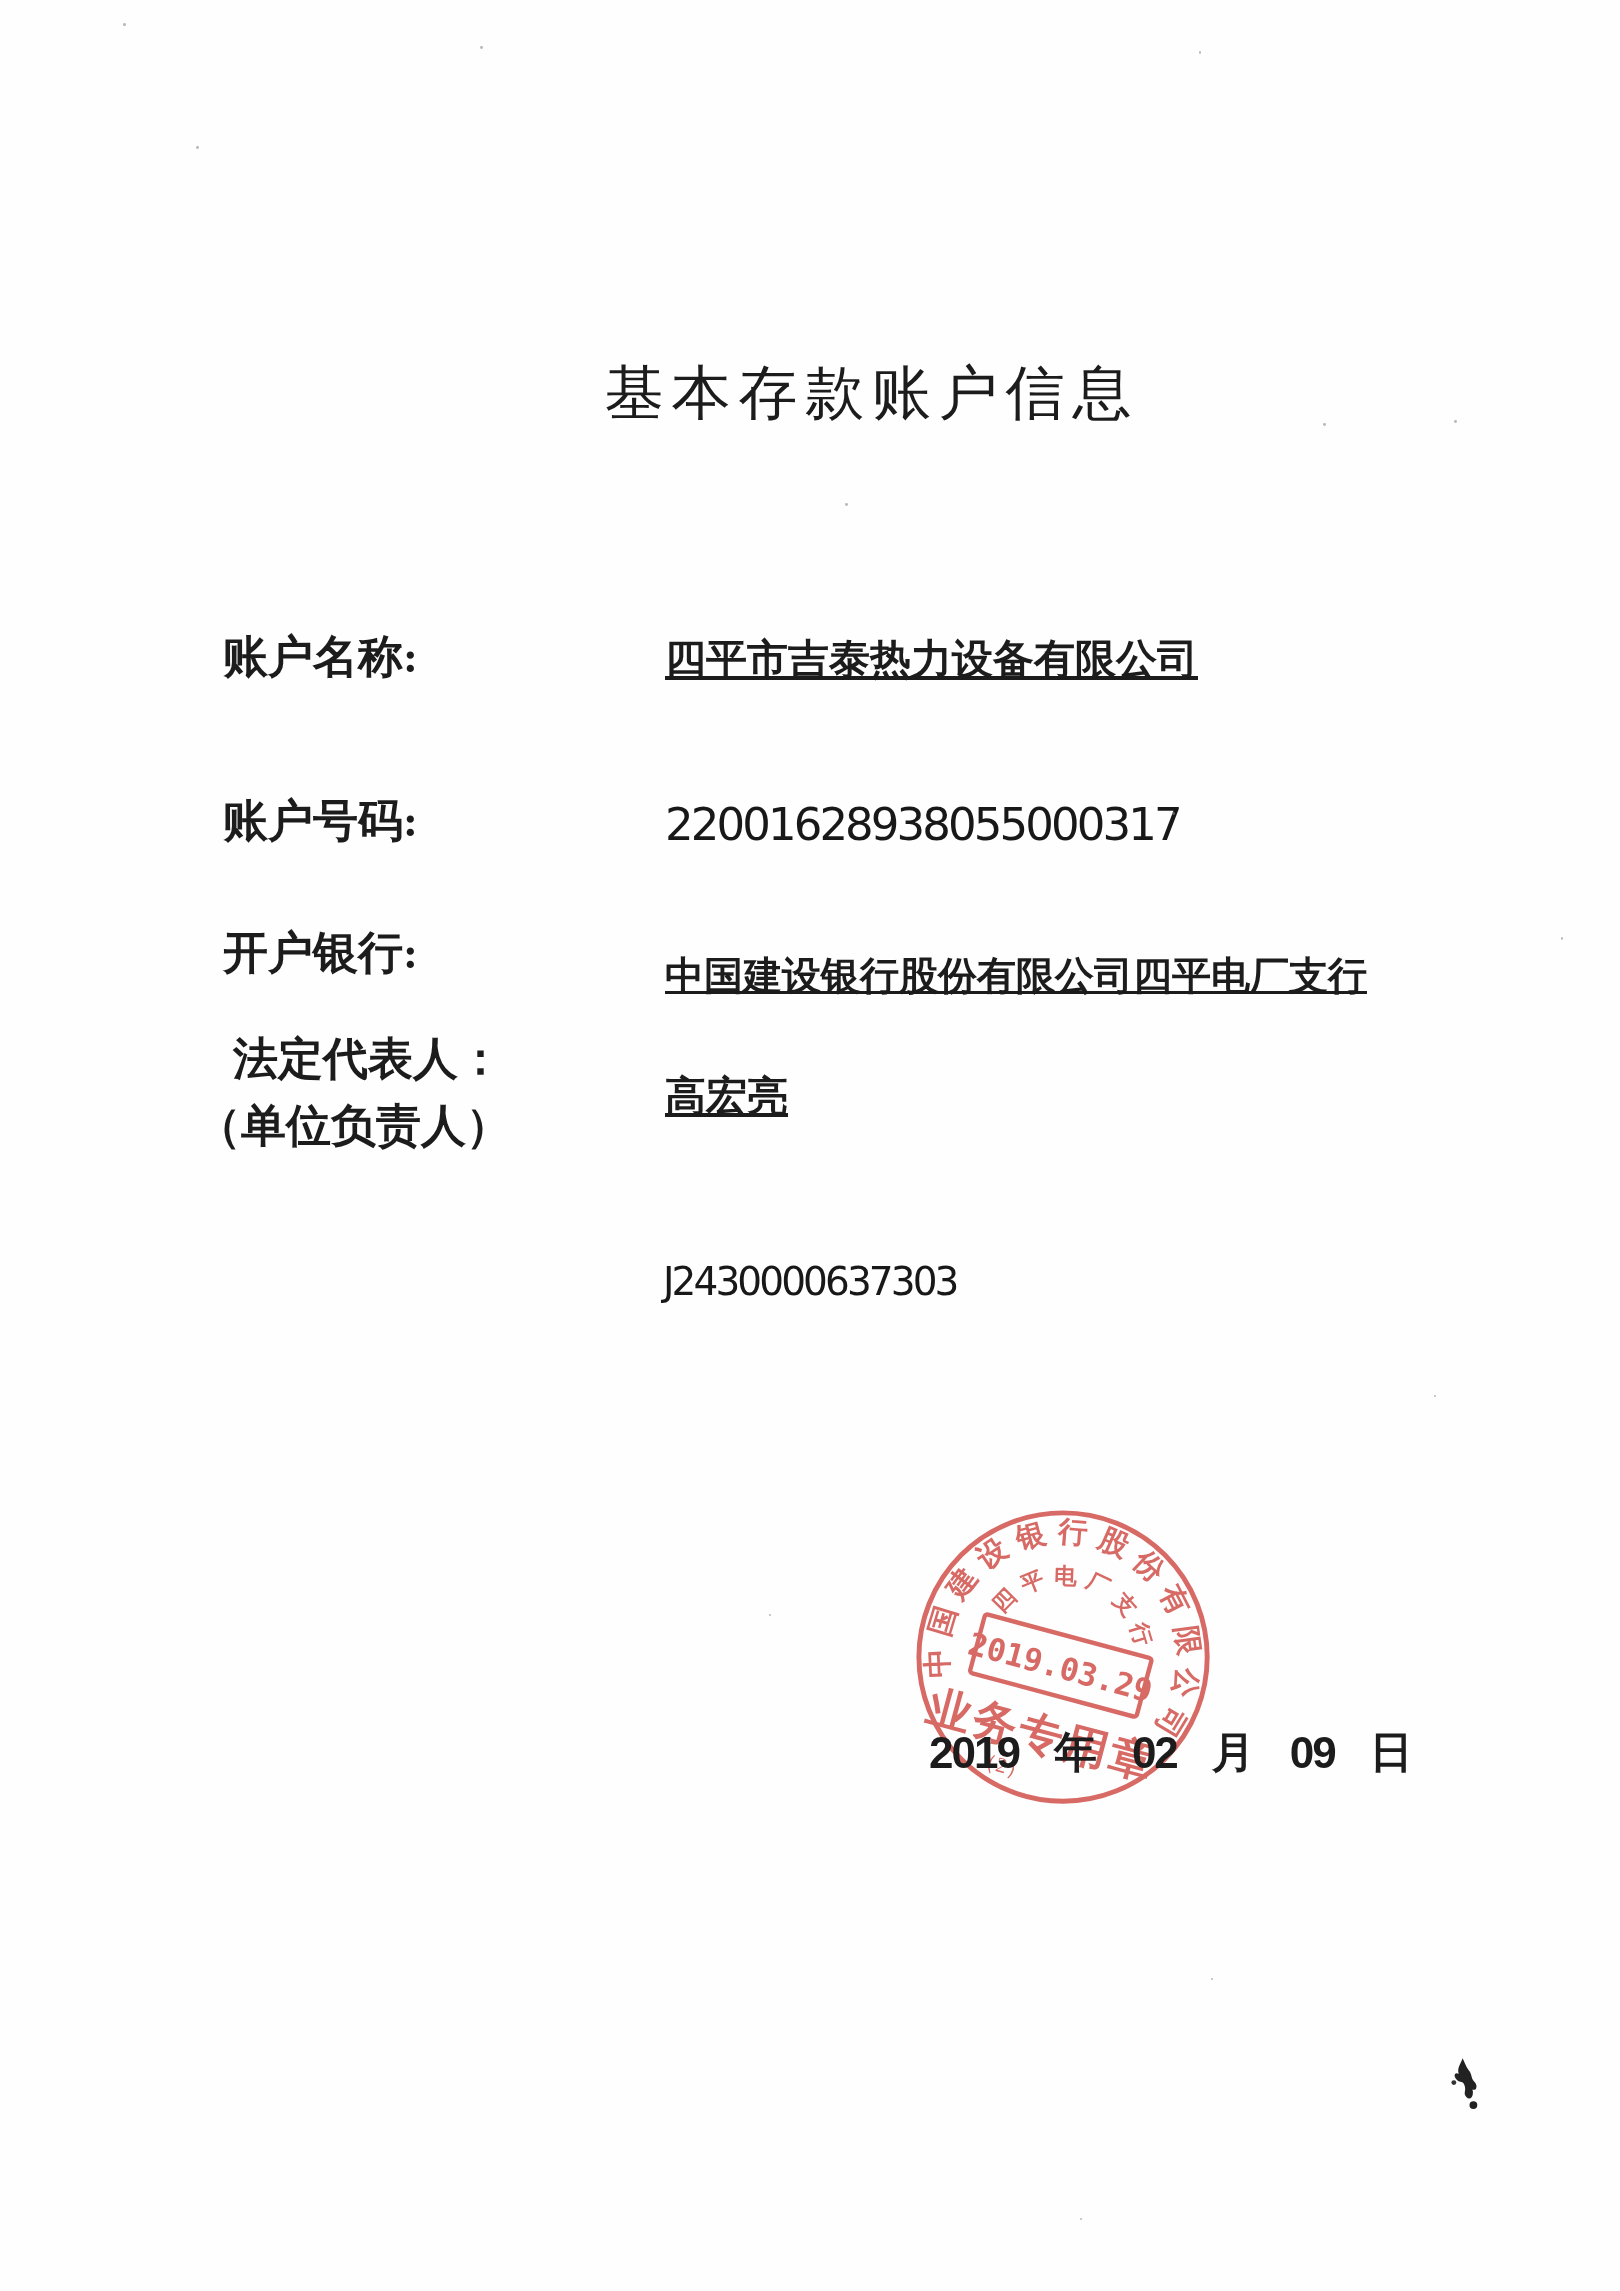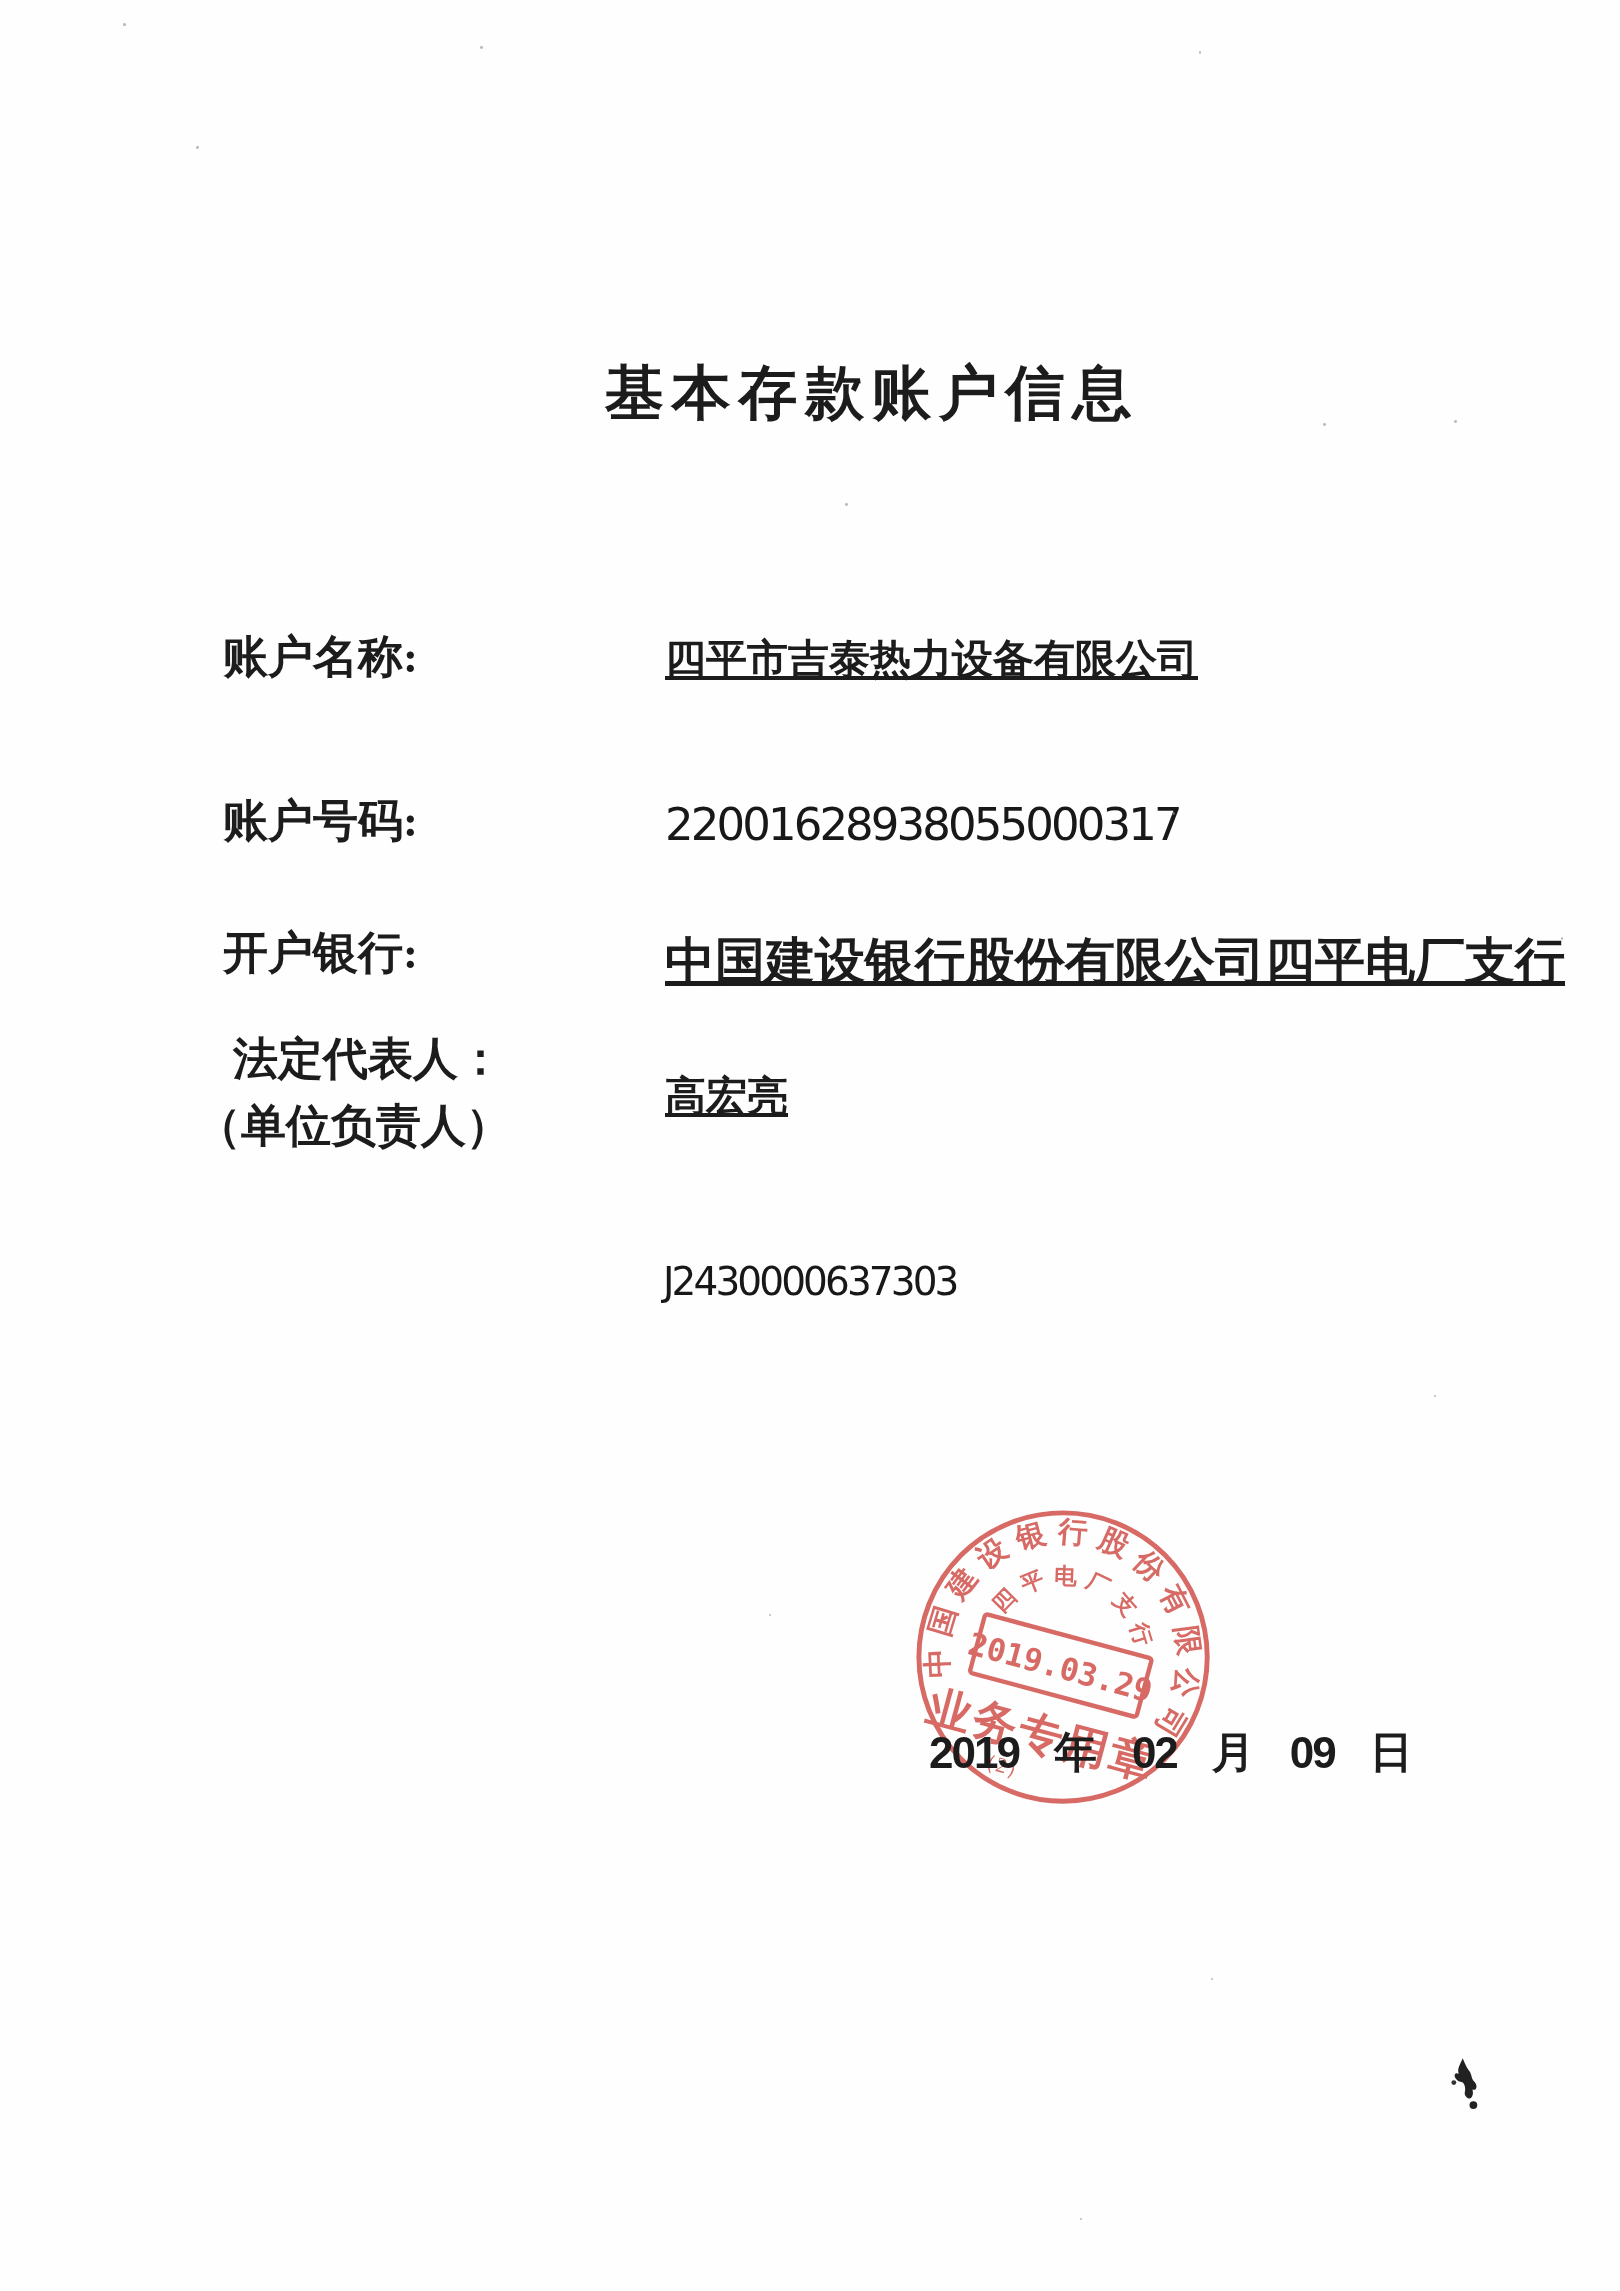--- a/index.html
+++ b/index.html
@@ -3,21 +3,21 @@
 <meta charset="utf-8">
 <style>
   html,body{margin:0;padding:0;background:#e8e8e8;}
   .page{
     position:relative;width:1620px;height:2292px;margin:0 auto;
     background:#fefefe;overflow:hidden;
     font-family:"Liberation Serif",serif;color:#1c1c1c;
   }
   .title{
     position:absolute;left:586px;top:361px;width:572px;text-align:center;
-    font-size:59px;font-weight:bold;letter-spacing:7.8px;line-height:1.1;
+    font-size:59px;font-weight:normal;letter-spacing:7.8px;line-height:1.1;
   }
   .label{
     position:absolute;font-size:45px;font-weight:bold;line-height:1;white-space:nowrap;
   }
   .value-cjk{
     position:absolute;font-size:41px;font-weight:bold;line-height:1;white-space:nowrap;text-decoration:underline;
   }
   .value-num{
     position:absolute;font-size:41px;line-height:1;white-space:nowrap;
     font-family:"DejaVu Sans",sans-serif;letter-spacing:-2.9px;color:#181818;text-align:right;
@@ -44,21 +44,21 @@
 
   <div class="title">基本存款账户信息</div>
 
   <div class="label" style="left:223px;top:635px">账户名称:</div>
   <div class="value-cjk" style="left:665px;top:639px">四平市吉泰热力设备有限公司</div>
 
   <div class="label" style="left:223px;top:799px">账户号码:</div>
   <div class="value-num" style="left:665px;top:802px;font-size:45px">22001628938055000317</div>
 
   <div class="label" style="left:223px;top:931px">开户银行:</div>
-  <div class="value-cjk" style="left:665px;top:936px;font-size:50px">中国建设银行股份有限公司四平电厂支行</div>
+  <div class="value-cjk" style="left:665px;top:956px;font-size:39px">中国建设银行股份有限公司四平电厂支行</div>
 
   <div class="label" style="left:233px;top:1037px">法定代表人：</div>
   <div class="label" style="left:196px;top:1104px">（单位负责人）</div>
   <div class="value-cjk" style="left:665px;top:1076px">高宏亮</div>
 
   <div class="value-num" style="left:663px;top:1262px;font-size:39px">J2430000637303</div>
 
   <svg class="stamp" viewBox="0 0 310 320" fill="none" xmlns="http://www.w3.org/2000/svg">
     <g stroke="#cf4a44" fill="#cf4a44">
       <circle cx="152" cy="158" r="147" fill="none" stroke-width="5"></circle>

